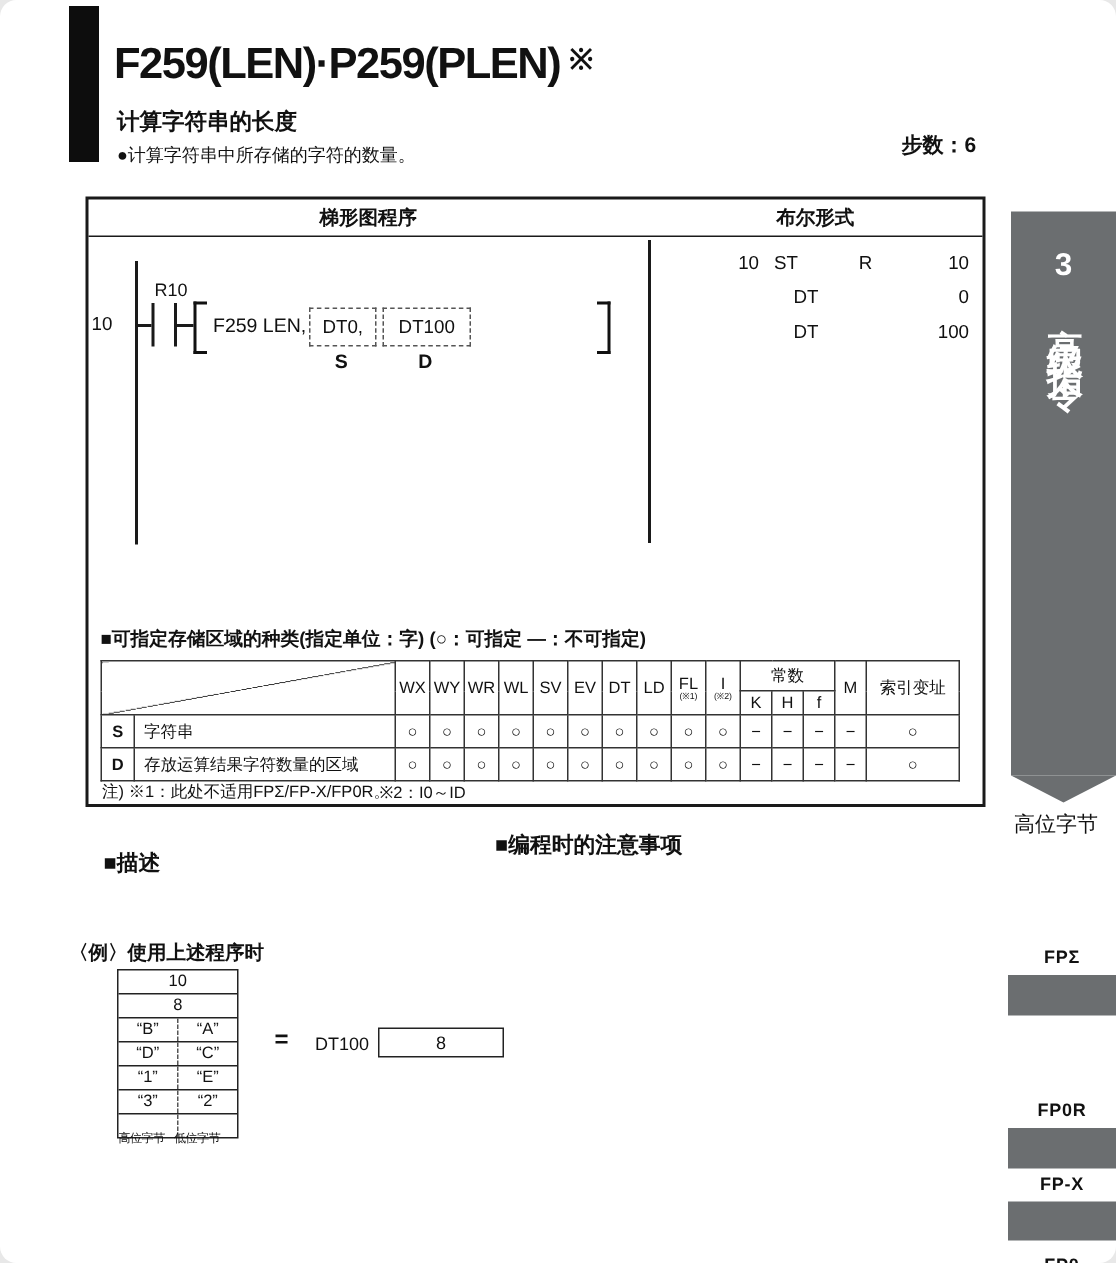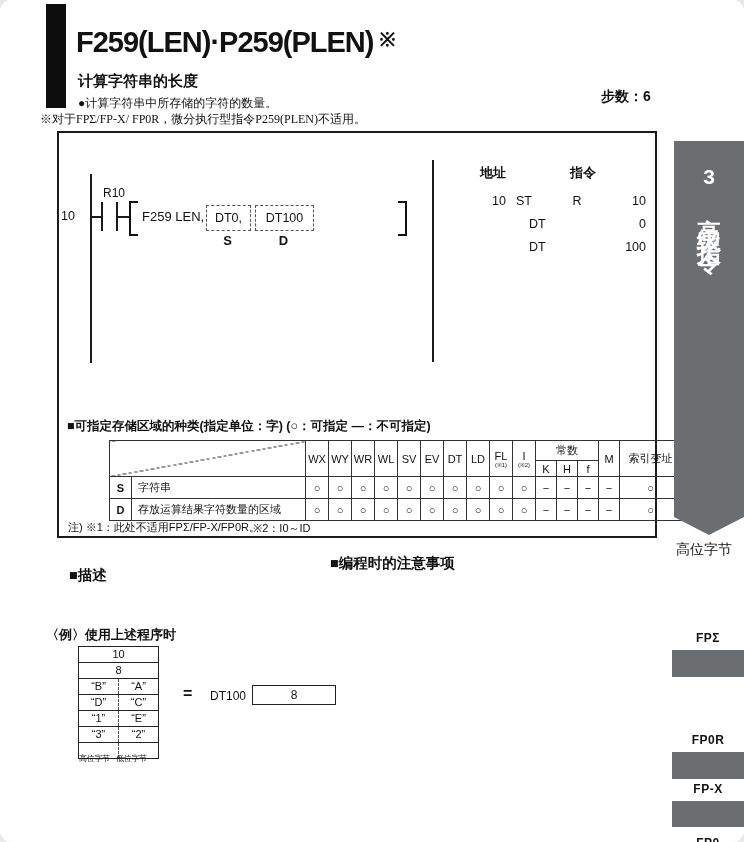--- a/index.html
+++ b/index.html
@@ -32,21 +32,21 @@
   .bool-table{font-size:12.5px;}
   .bool-head{position:relative;height:26px;font-weight:bold;font-size:13px;}
   .bool-row{display:grid;grid-template-columns:32px 58px 26px 1fr;height:23px;line-height:23px;}
   .bool-row .addr{text-align:right;}
   .bool-row .op{padding-left:10px;}
   .bool-row .op.indent{padding-left:23px;}
   .bool-row .opr{text-align:center;}
   .bool-row .val{text-align:right;}
   
   .op-heading{font-size:12.5px;font-weight:bold;white-space:nowrap;}
-  table.operand{border-collapse:collapse;font-size:11px;table-layout:fixed;margin-left:42px;}
+  table.operand{border-collapse:collapse;font-size:11px;table-layout:fixed;}
   table.operand th,table.operand td{border:1px solid #333;text-align:center;padding:0;font-weight:normal;overflow:hidden;}
   table.operand .diag{background:linear-gradient(to bottom right,#fff 49.6%,#333 49.6%,#333 50.5%,#fff 50.5%);}
   table.operand .rowkey{font-weight:bold;}
   table.operand .desc{text-align:left;padding-left:6px;font-size:11px;}
   .subnote{display:block;font-size:6.5px;line-height:6px;transform:scale(.9);}
   .colhead-main{display:block;font-size:11px;line-height:11px;margin-top:2px;}
   .tbl-note{font-size:11px;white-space:nowrap;}
   
   .sec-heading{font-size:14.5px;font-weight:bold;}
   .sec-body{font-size:12.5px;line-height:1.55;font-family:"Liberation Serif",serif;}
@@ -79,47 +79,46 @@
 
 <div id="page">
 
   <div class="abs accent-bar" style="left:46px;top:4px;width:20px;height:104px;"></div>
   <div class="abs title" style="left:76px;top:26px;">
     <span>F259(LEN)·P259(PLEN)</span><span class="mark">※</span>
   </div>
   <div class="abs subtitle" style="left:78px;top:72px;">计算字符串的长度</div>
   <div class="abs bullet-line" style="left:78px;top:95px;">●计算字符串中所存储的字符的数量。</div>
   <div class="abs steps" style="left:601px;top:88px;">步数：6</div>
-  <div class="abs footnote" style="left:40px;top:111px;">※对于FPΣ/FP-X/ FP0R，微分执行型指令P259(PLEN)不适用。</div>
 
   <div class="abs program-box" style="left:57px;top:131px;width:596px;height:403px;">
 
+    <div class="pb-header">
+      <div style="width:373px;">梯形图程序</div>
+      <div style="flex:1;">布尔形式</div>
+    </div>
 
     <div class="abs vline" style="left:373px;top:27px;height:202px;"></div>
 
     <div class="abs vline" style="left:31px;top:41px;height:189px;width:2px;"></div>
     <div class="abs rung-num" style="left:2px;top:76px;">10</div>
     <div class="abs hline" style="left:33px;top:83px;width:9px;"></div>
     <div class="abs vline" style="left:42px;top:69px;height:29px;width:2px;"></div>
     <div class="abs vline" style="left:57px;top:69px;height:29px;width:2px;"></div>
     <div class="abs hline" style="left:59px;top:83px;width:11px;"></div>
     <div class="abs contact-label" style="left:44px;top:53px;">R10</div>
     <div class="abs brk-open" style="left:70px;top:68px;width:7px;height:31px;"></div>
     <div class="abs instr-text" style="left:83px;top:76px;">F259 LEN,</div>
     <div class="abs dashed-box" style="left:147px;top:72px;width:43px;height:24px;">DT0,</div>
     <div class="abs dashed-box" style="left:196px;top:72px;width:57px;height:24px;">DT100</div>
     <div class="abs sd-label" style="left:147px;top:100px;width:43px;">S</div>
     <div class="abs sd-label" style="left:196px;top:100px;width:57px;">D</div>
     <div class="abs brk-close" style="left:339px;top:68px;width:7px;height:31px;"></div>
 
     <div class="abs bool-table" style="left:415px;top:31px;width:172px;">
-      <div class="bool-head">
-        <span class="abs" style="left:2px;width:34px;text-align:center;">地址</span>
-        <span class="abs" style="left:88px;width:42px;text-align:center;">指令</span>
-      </div>
       <div class="bool-row">
         <span class="addr">10</span>
         <span class="op">ST</span>
         <span class="opr">R</span>
         <span class="val">10</span>
       </div>
       <div class="bool-row">
         <span class="addr"></span>
         <span class="op indent">DT</span>
         <span class="opr"></span>

